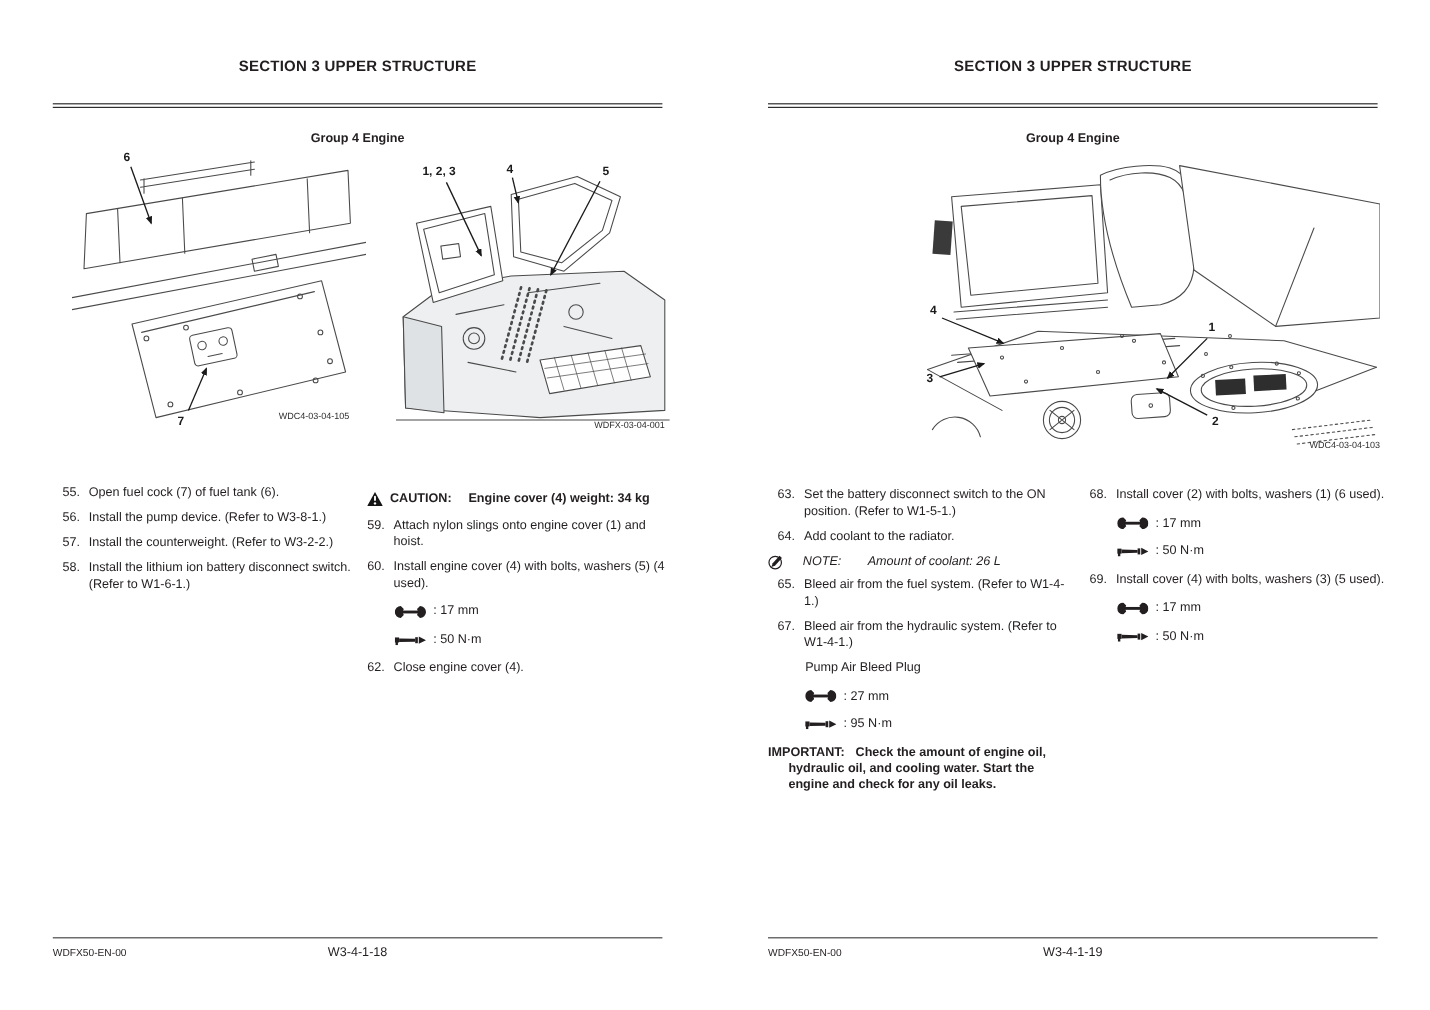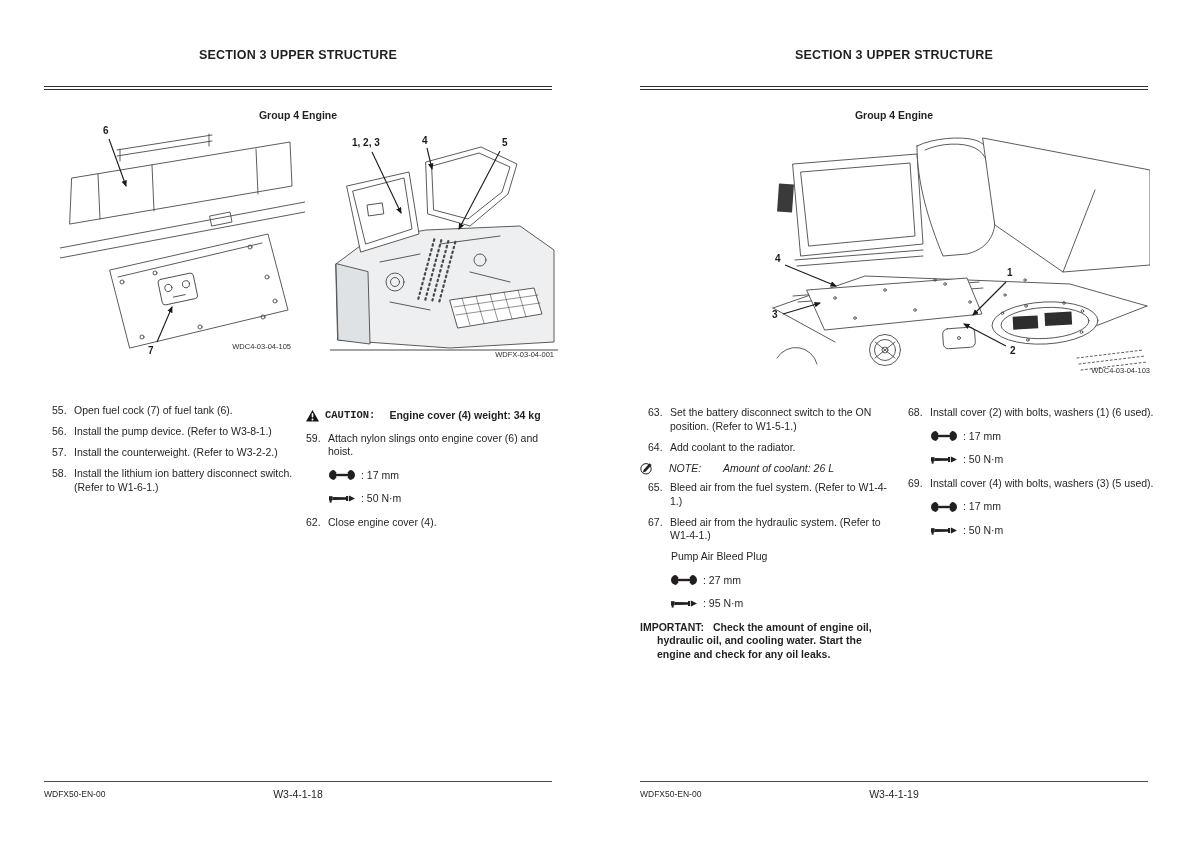--- a/index.html
+++ b/index.html
@@ -30,21 +30,21 @@
 
   .col { position: absolute; font-size: 10.5px; line-height: 13.5px; }
   .step { display: flex; margin-bottom: 7.5px; justify-content: flex-end; }
   .step .num { flex: 0 0 22px; }
   .step .txt { flex: 1; }
 
   .tool-row { display: flex; align-items: center; gap: 6px; margin: 10px 0 10px 23px; }
   .tool-row svg { display: block; flex: 0 0 auto; }
 
   .caution-row { display: flex; align-items: flex-start; gap: 6px; font-weight: bold; margin-bottom: 9px; }
-  .caution-row .c-label { margin-right: 8px; font-family: Liberation Mono, monospace; }
+  .caution-row .c-label { margin-right: 8px; }
   .caution-row svg { margin-top: 1px; flex: 0 0 auto; }
 
   .note-row { display: flex; align-items: center; gap: 16px; font-style: italic; margin: 1px 0 6px -8px; }
   .note-row .n-label { margin-right: 6px; }
   .note-row svg { flex: 0 0 auto; }
 
   .plain-line { margin: 1px 0 3px 23px; }
 
   .important { font-weight: bold; margin: 6px 0 0 -8px; padding-left: 17px; text-indent: -17px; }
   .important .imp-label { margin-right: 9px; }
@@ -158,21 +158,25 @@
       <svg width="13" height="12" viewBox="0 0 13 12">
         <path d="M6.5 0 L13 11.6 H0 Z" fill="#141414"></path>
         <rect x="5.7" y="3.1" width="1.6" height="4.4" rx=".8" fill="#ffffff"></rect>
         <circle cx="6.5" cy="9.5" r="1" fill="#ffffff"></circle>
       </svg>
       <span class="c-label">CAUTION:</span>
       <span>Engine cover (4) weight: 34 kg</span>
     </div>
     <div class="step">
       <span class="num">59.</span>
-      <span class="txt">Attach nylon slings onto engine cover (6) and hoist.</span>
+      <span class="txt">Attach nylon slings onto engine cover (1) and hoist.</span>
+    </div>
+    <div class="step">
+      <span class="num">60.</span>
+      <span class="txt">Install engine cover (4) with bolts, washers (5) (4 used).</span>
     </div>
     <div class="tool-row">
       <svg width="26" height="10" viewBox="0 0 26 10">
         <g fill="#231f20">
           <path d="M5 0 A5 5 0 0 0 5 10 L7.5 7.5 L6.5 5 L7.5 2.5 Z"></path>
           <rect x="6" y="3.8" width="14" height="2.4"></rect>
           <path d="M21 10 A5 5 0 0 0 21 0 L18.5 2.5 L19.5 5 L18.5 7.5 Z"></path>
         </g>
       </svg>
       <span>: 17 mm</span>

